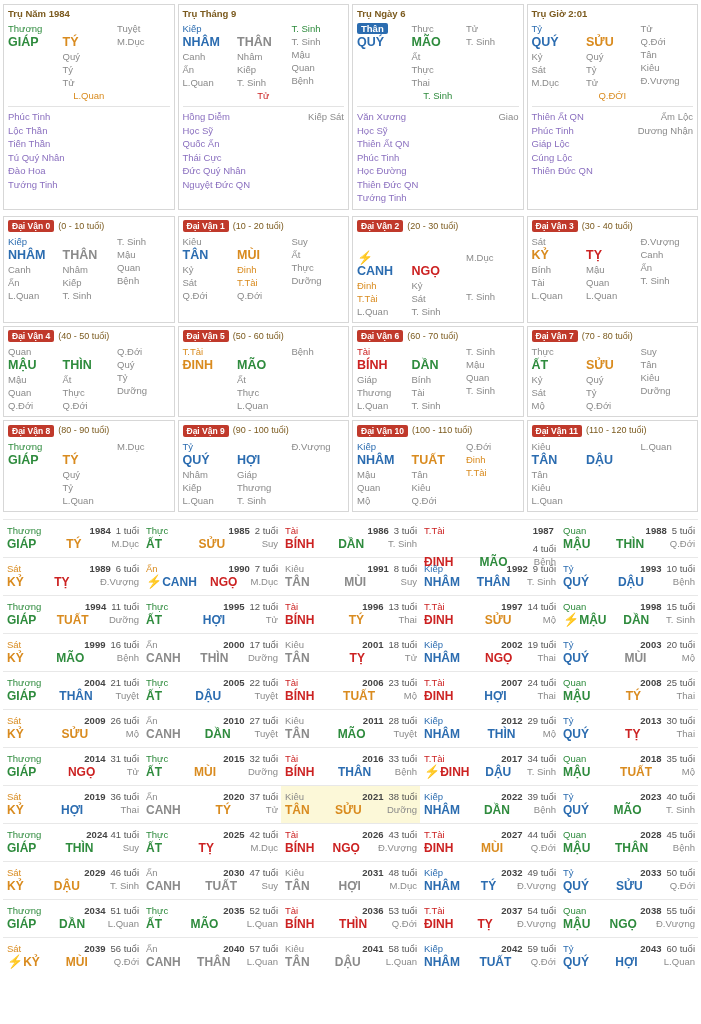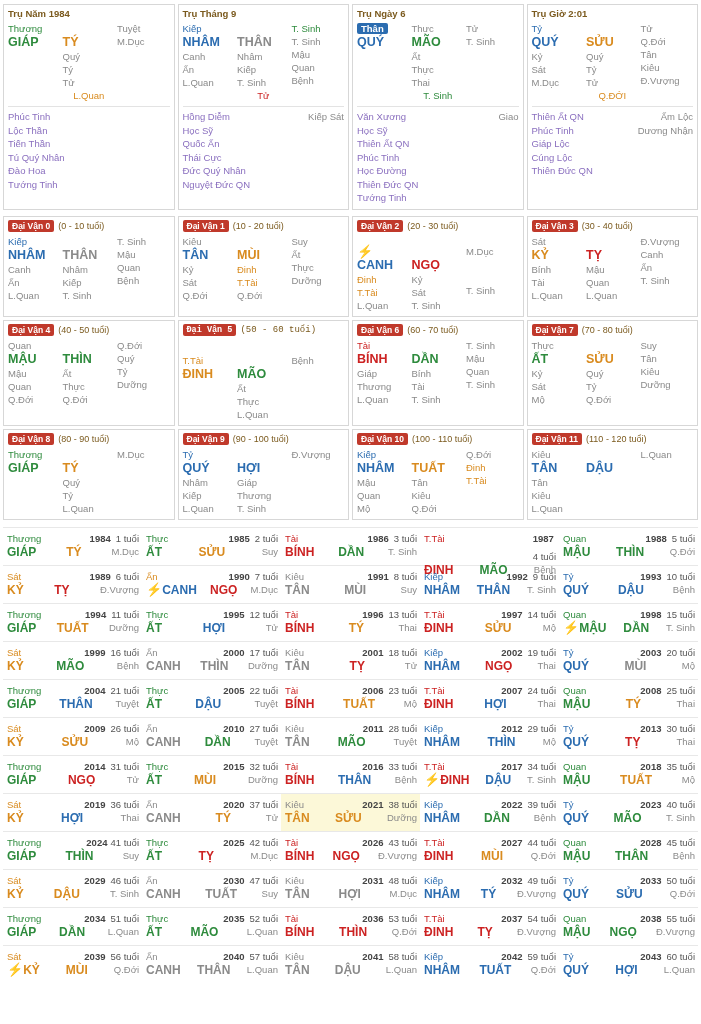--- a/index.html
+++ b/index.html
@@ -346,21 +346,21 @@
           </div>
           <div class="col">
             <div class="ln mid c-gray">Suy</div>
             <div class="ln mid c-gray">Ất</div>
             <div class="ln mid c-gray">Thực</div>
             <div class="ln mid c-gray">Dưỡng</div>
           </div>
         </div>
       </div>
       <div class="card">
-        <div style="margin-bottom:13px;"><span class="badge">Đại Vận 2</span><span class="badge-note">(20 - 30 tuổi)</span></div>
+        <div style="margin-bottom:19px;"><span class="badge">Đại Vận 2</span><span class="badge-note">(20 - 30 tuổi)</span></div>
         <div class="cols3">
           <div class="col">
             <div class="ln bolt">⚡</div>
             <div class="ln big c-blue">CANH</div>
             <div class="ln mid c-orange">Đinh</div>
             <div class="ln mid c-orange">T.Tài</div>
             <div class="ln mid c-gray">L.Quan</div>
           </div>
           <div class="col">
             <div class="ln mid">&nbsp;</div>
@@ -421,21 +421,21 @@
           </div>
           <div class="col">
             <div class="ln mid c-gray">Q.Đới</div>
             <div class="ln mid c-gray">Quý</div>
             <div class="ln mid c-gray">Tỷ</div>
             <div class="ln mid c-gray">Dưỡng</div>
           </div>
         </div>
       </div>
       <div class="card">
-        <div style="margin-bottom:18px;font-family:Liberation Mono, monospace;"><span class="badge">Đại Vận 5</span><span class="badge-note">(50 - 60 tuổi)</span></div>
+        <div style="margin-bottom:3px;"><span class="badge">Đại Vận 5</span><span class="badge-note">(50 - 60 tuổi)</span></div>
         <div class="cols3">
           <div class="col">
             <div class="ln mid c-orange">T.Tài</div>
             <div class="ln big c-orange">ĐINH</div>
             <div class="ln mid">&nbsp;</div>
             <div class="ln mid">&nbsp;</div>
             <div class="ln mid">&nbsp;</div>
           </div>
           <div class="col">
             <div class="ln mid">&nbsp;</div>

